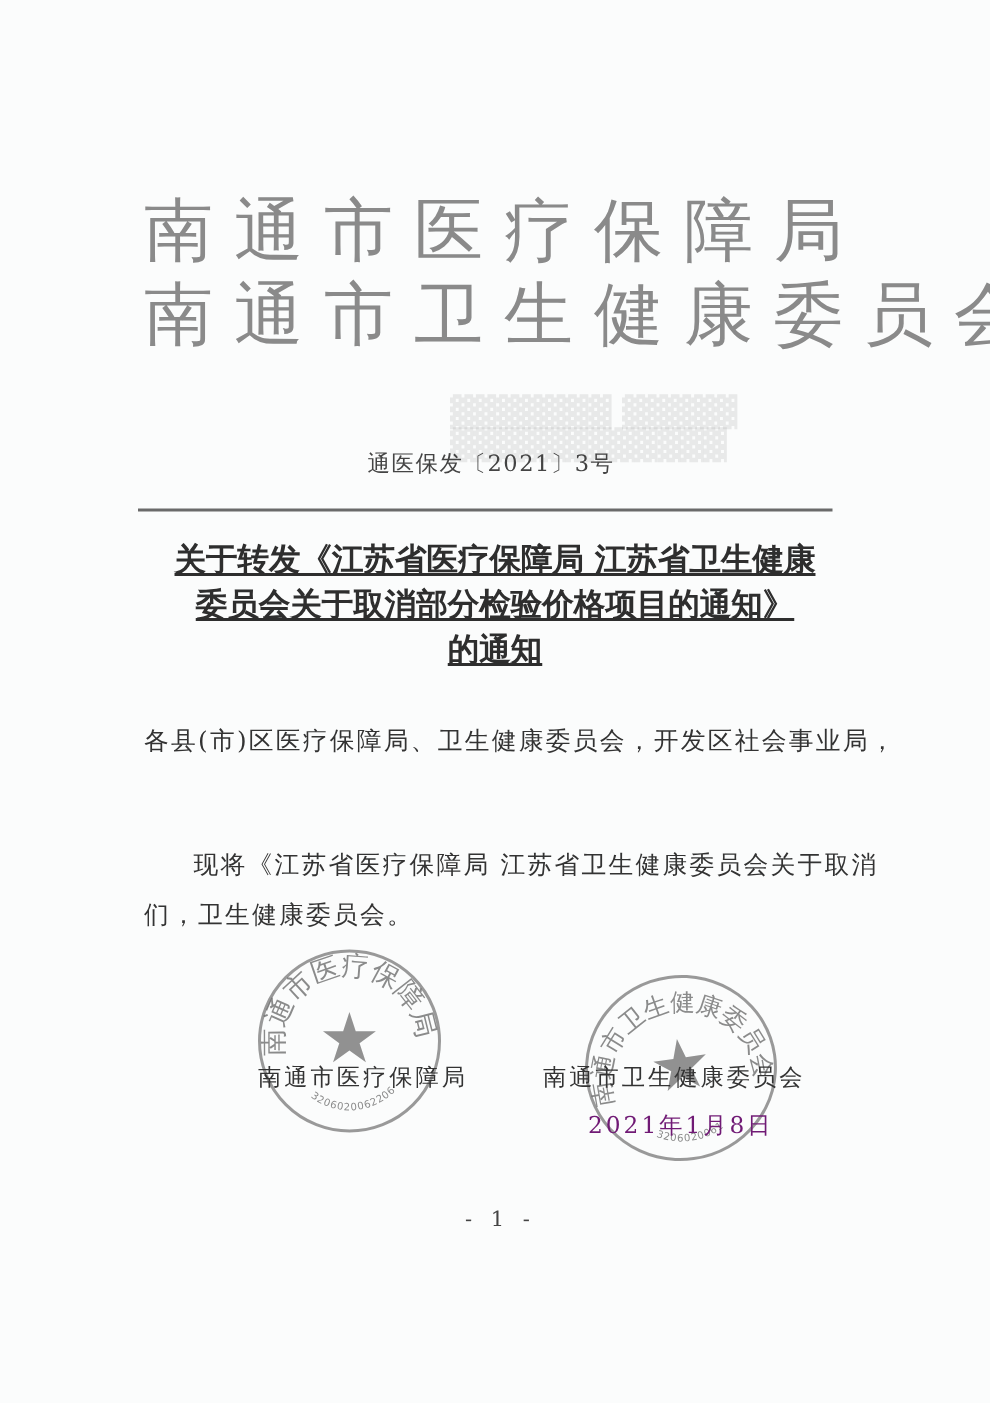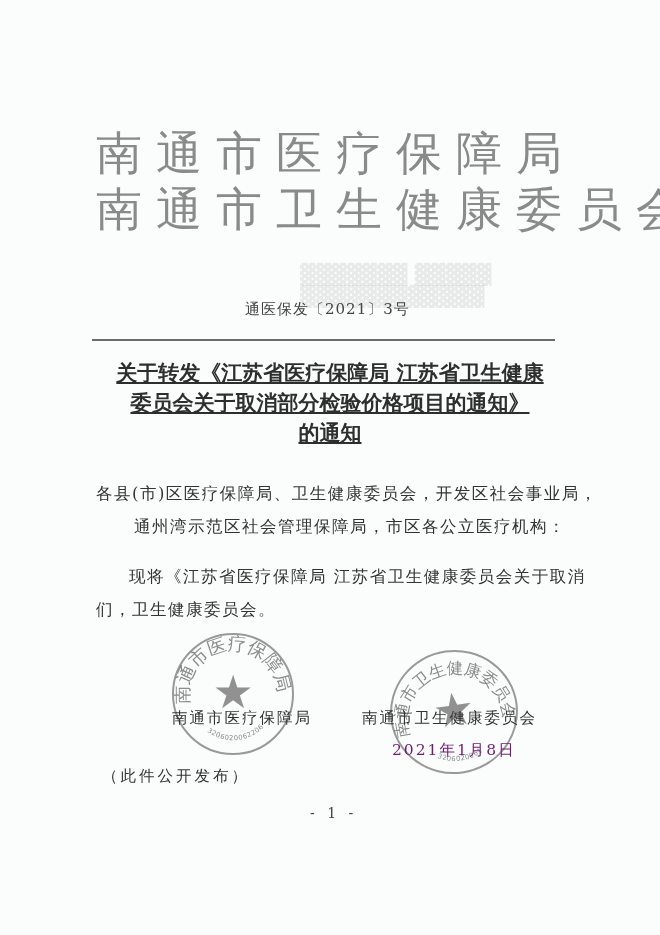--- a/index.html
+++ b/index.html
@@ -143,21 +143,20 @@
   <div class="divider"></div>
 
   <div class="headline">
     <div>关于转发《江苏省医疗保障局 江苏省卫生健康</div>
     <div>委员会关于取消部分检验价格项目的通知》</div>
     <div>的通知</div>
   </div>
 
   <div class="body-text recipients">
     <p>各县(市)区医疗保障局、卫生健康委员会，开发区社会事业局，</p>
-    <p>通州湾示范区社会管理保障局，市区各公立医疗机构：</p>
   </div>
 
   <div class="body-text para" style="top:543px;">
     <p class="indent">现将《江苏省医疗保障局 江苏省卫生健康委员会关于取消</p>
     <p>们，卫生健康委员会。</p>
   </div>
 
   <div class="seal left">
     <svg viewBox="0 0 122 122">
       <defs>
@@ -187,15 +186,14 @@
         <textPath href="#arcRb" startOffset="12%">3206020061</textPath>
       </text>
     </svg>
     <span class="star">★</span>
   </div>
 
   <div class="signer s1">南通市医疗保障局</div>
   <div class="signer s2">南通市卫生健康委员会</div>
   <div class="date">2021年1月8日</div>
 
-  <div class="note">（此件公开发布）</div>
   <div class="page-number">- 1 -</div>
 </div>
 
 </body></html>

